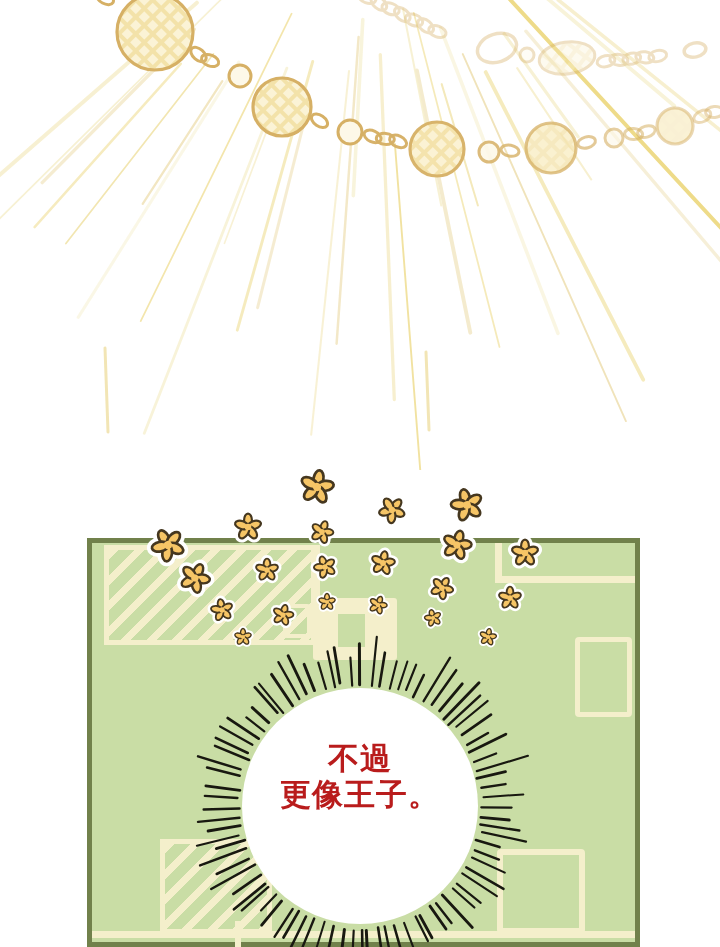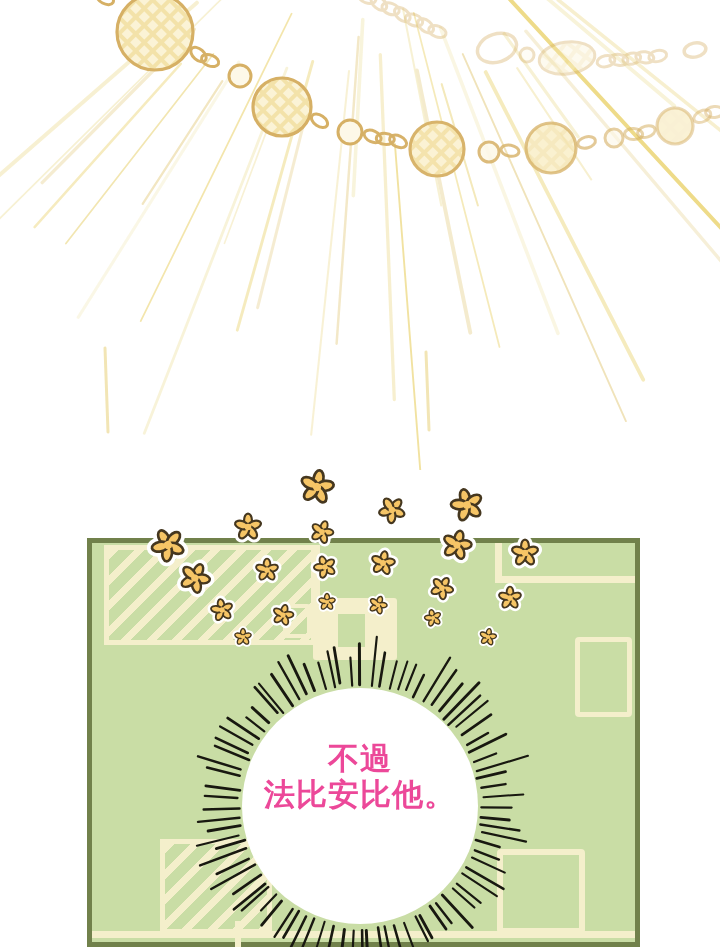--- a/index.html
+++ b/index.html
@@ -31,21 +31,21 @@
   #hline-1{left:403px;top:33px;width:140px;height:7px;}
   #rect-b{left:483px;top:94px;width:57px;height:80px;}
   #hatch-c{left:68px;top:296px;width:112px;height:95px;}
   #square-d{left:405px;top:306px;width:88px;height:85px;border-width:6px;}
   #bottom-line{left:0;top:388px;width:543px;height:7px;}
   #vline-2{left:143px;top:378px;width:6px;height:26px;}
   #burst-svg{left:185px;top:632px;z-index:3;}
   #flowers-svg{left:0;top:440px;z-index:4;pointer-events:none;}
   #speech-text{
     left:240px;top:741px;width:240px;z-index:5;
-    text-align:center;color:#ec4899;font-weight:bold;
+    text-align:center;color:#b91c1c;font-weight:bold;
     font-size:31px;line-height:36px;letter-spacing:1px;
   }
 </style>
 </head>
 <body>
 
 <div class="abs" id="comic-page-root" style="left:0;top:0;width:720px;height:947px;">
 
   <svg id="top-art" class="abs" width="720" height="470" viewBox="0 0 720 470">
     <defs>
@@ -288,16 +288,16 @@
         <use transform="translate(327 602) rotate(0) scale(0.58)" href="#flowerShape" xlink:href="#flowerShape"></use>
         <use transform="translate(378 605) rotate(20) scale(0.62)" href="#flowerShape" xlink:href="#flowerShape"></use>
         <use transform="translate(433 618) rotate(-15) scale(0.58)" href="#flowerShape" xlink:href="#flowerShape"></use>
         <use transform="translate(488 637) rotate(10) scale(0.58)" href="#flowerShape" xlink:href="#flowerShape"></use>
         <use transform="translate(243 637) rotate(0) scale(0.58)" href="#flowerShape" xlink:href="#flowerShape"></use>
       </g>
   </svg>
 
   <div id="speech-text" class="abs">
     <div>不過</div>
-    <div>法比安比他。</div>
+    <div>更像王子。</div>
   </div>
 
 </div>
 
 </body></html>

